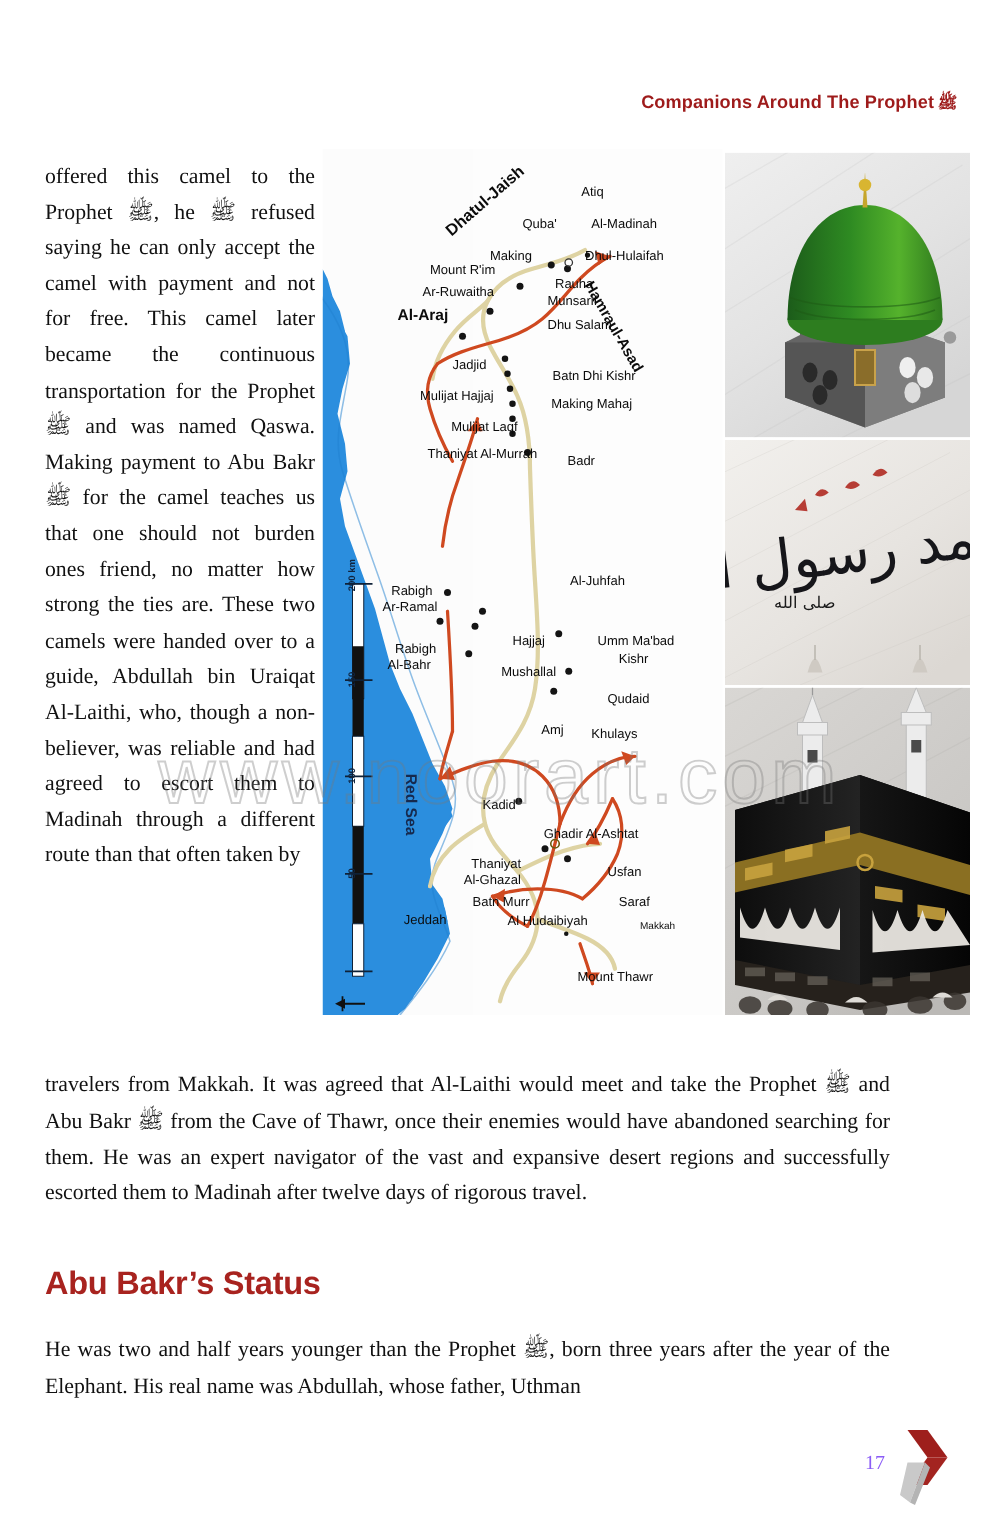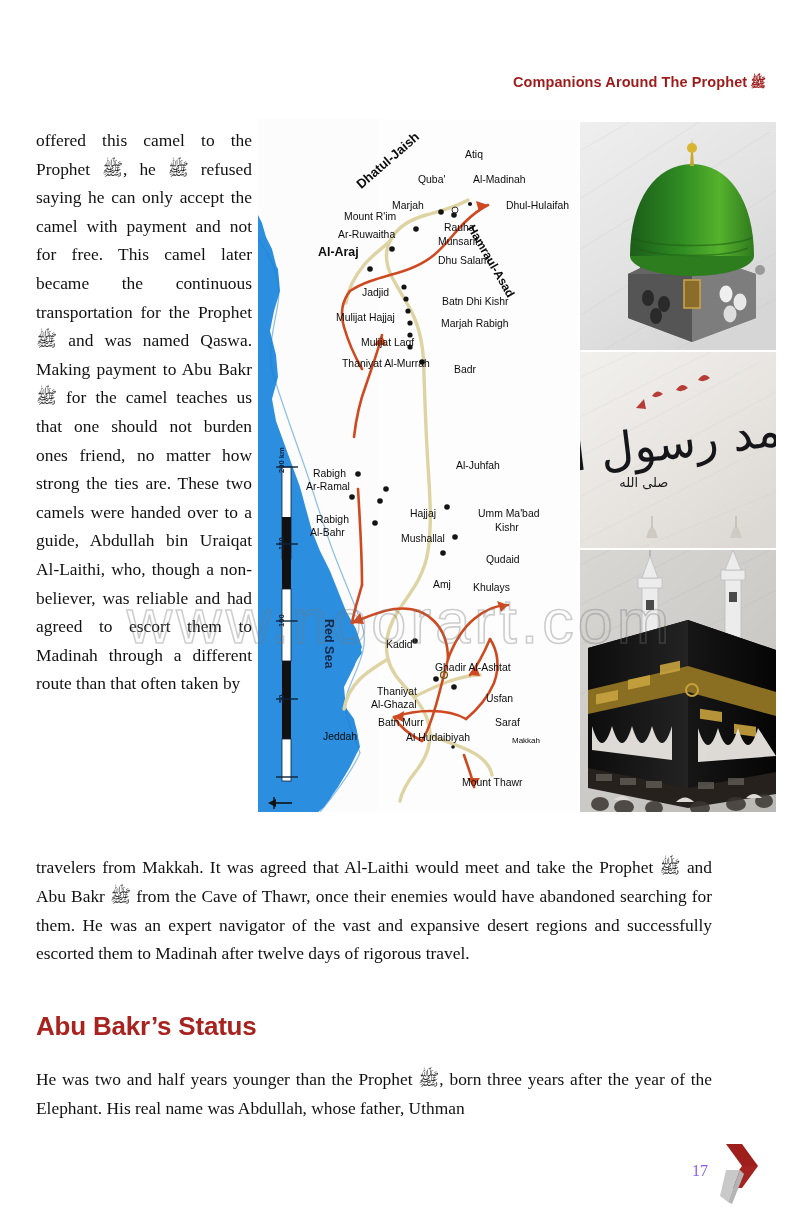--- a/index.html
+++ b/index.html
@@ -309,32 +309,32 @@
   <div class="lbl-sea" style="position:absolute; left:78px; top:500px;">Red Sea</div>
 
   <div class="scale-num" style="left:19px; top:354px;">200 km</div>
   <div class="scale-num" style="left:19px; top:431px;">150</div>
   <div class="scale-num" style="left:19px; top:508px;">100</div>
   <div class="scale-num" style="left:19px; top:584px;">50</div>
 
   <div class="map-label lbl-m" style="left:207px; top:30px;">Atiq</div>
   <div class="map-label lbl-m" style="left:160px; top:55px;">Quba'</div>
   <div class="map-label lbl-m" style="left:215px; top:55px;">Al-Madinah</div>
-  <div class="map-label lbl-m" style="left:134px; top:81px;">Marjah</div>
+  <div class="map-label lbl-m" style="left:134px; top:81px;">Making</div>
   <div class="map-label lbl-m" style="left:86px;  top:92px;">Mount R'im</div>
-  <div class="map-label lbl-m" style="left:210px; top:81px;margin-left:38px;">Dhul-Hulaifah</div>
+  <div class="map-label lbl-m" style="left:210px; top:81px;">Dhul-Hulaifah</div>
   <div class="map-label lbl-m" style="left:80px;  top:110px;">Ar-Ruwaitha</div>
   <div class="map-label lbl-m" style="left:186px; top:103px;">Rauha</div>
   <div class="map-label lbl-m" style="left:180px; top:117px;">Munsarif</div>
   <div class="map-label lbl-l" style="left:60px;  top:127px;">Al-Araj</div>
   <div class="map-label lbl-m" style="left:180px; top:136px;">Dhu Salam</div>
   <div class="map-label lbl-m" style="left:104px; top:168px;">Jadjid</div>
   <div class="map-label lbl-m" style="left:184px; top:177px;">Batn Dhi Kishr</div>
   <div class="map-label lbl-m" style="left:78px;  top:193px;">Mulijat Hajjaj</div>
-  <div class="map-label lbl-m" style="left:183px; top:199px;">Marjah Rabigh</div>
+  <div class="map-label lbl-m" style="left:183px; top:199px;">Making Mahaj</div>
   <div class="map-label lbl-m" style="left:78px;  top:218px;padding-left:25px;">Mulijat Laqf</div>
   <div class="map-label lbl-m" style="left:36px;  top:239px;margin-left:48px;">Thaniyat Al-Murrah</div>
   <div class="map-label lbl-m" style="left:196px; top:245px;">Badr</div>
   <div class="map-label lbl-m" style="left:198px; top:341px;">Al-Juhfah</div>
   <div class="map-label lbl-m" style="left:55px;  top:349px;">Rabigh</div>
   <div class="map-label lbl-m" style="left:48px;  top:362px;">Ar-Ramal</div>
   <div class="map-label lbl-m" style="left:152px; top:389px;">Hajjaj</div>
   <div class="map-label lbl-m" style="left:220px; top:389px;">Umm Ma'bad</div>
   <div class="map-label lbl-m" style="left:237px; top:403px;">Kishr</div>
   <div class="map-label lbl-m" style="left:58px;  top:395px;">Rabigh</div>

